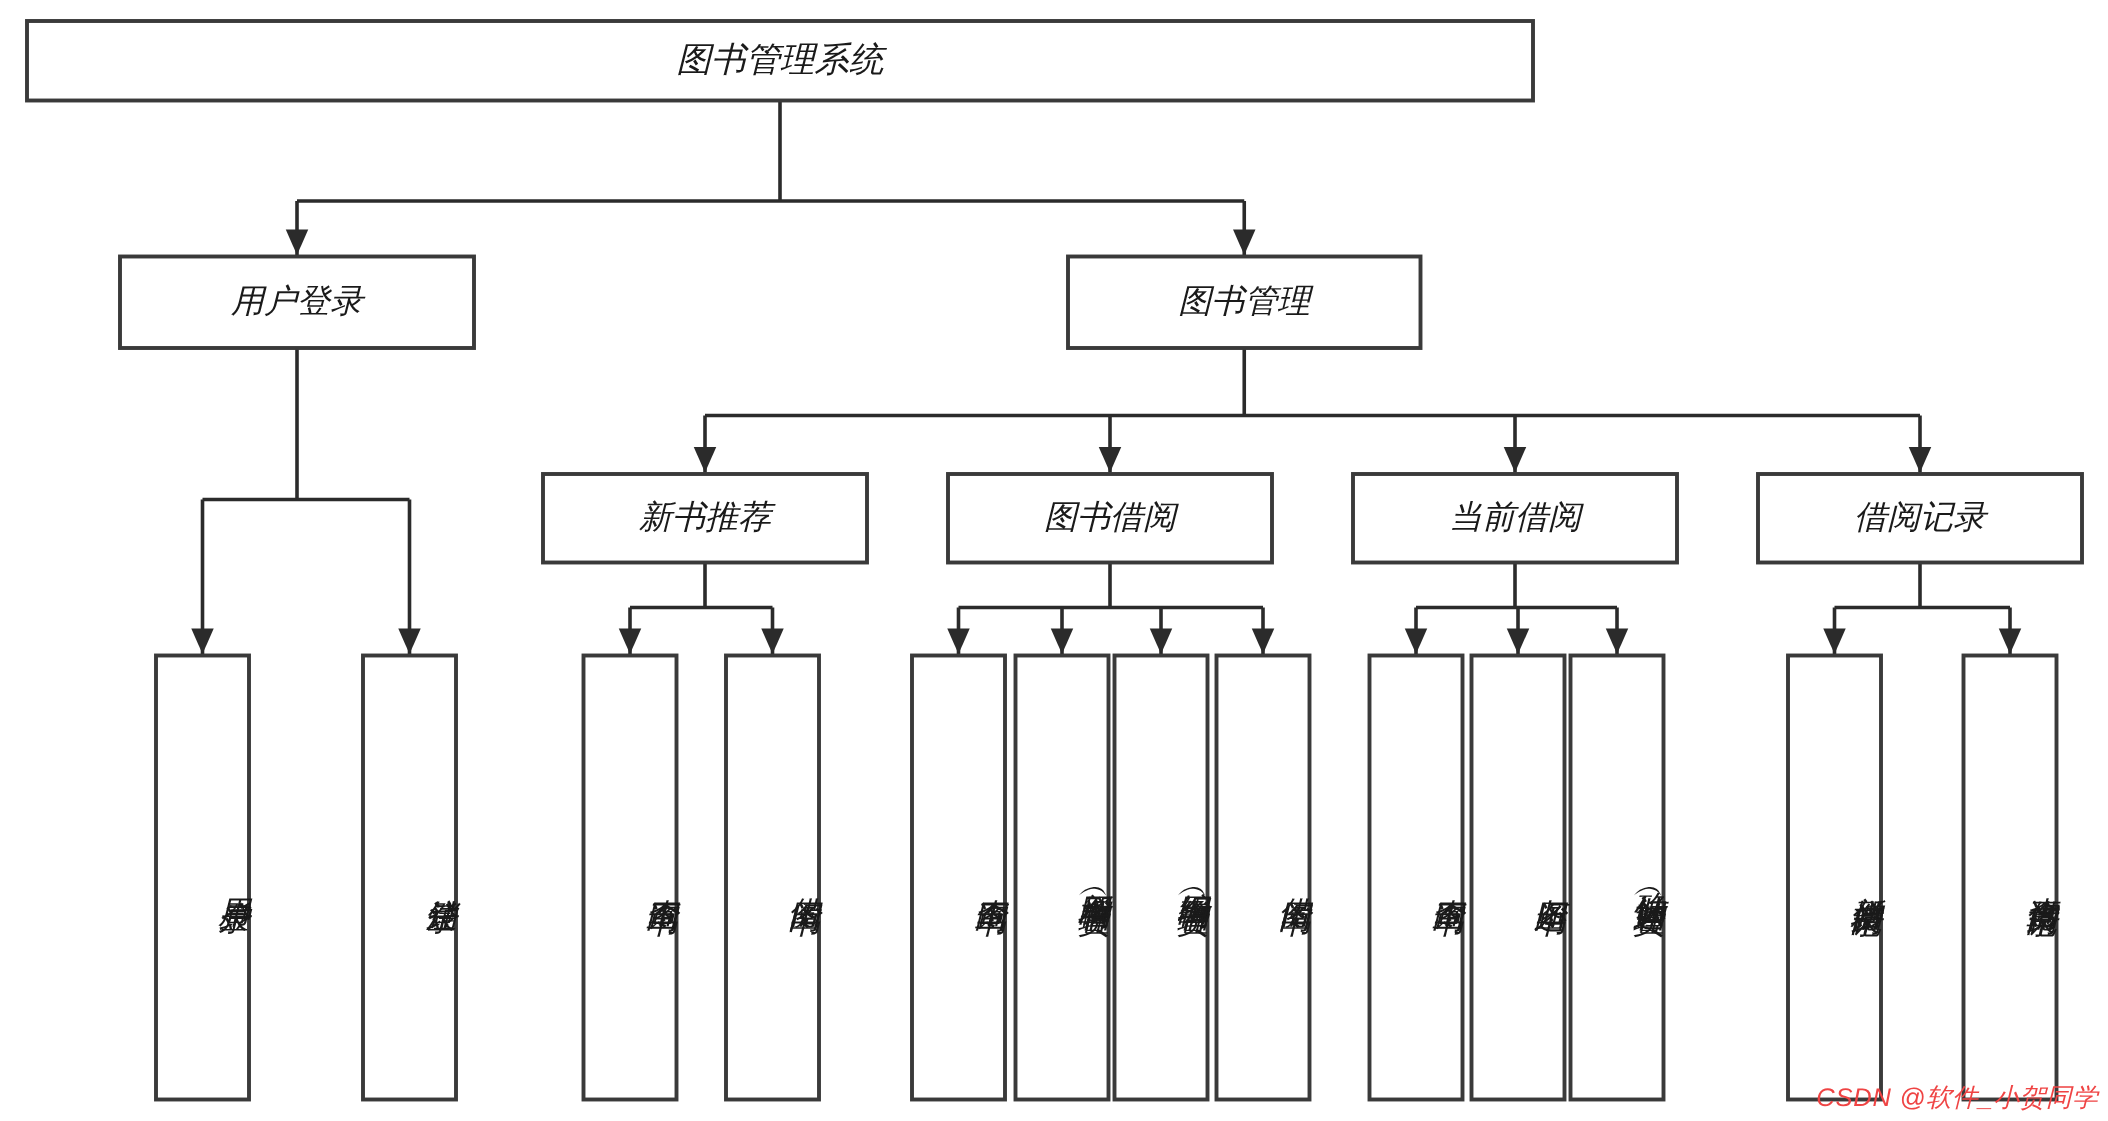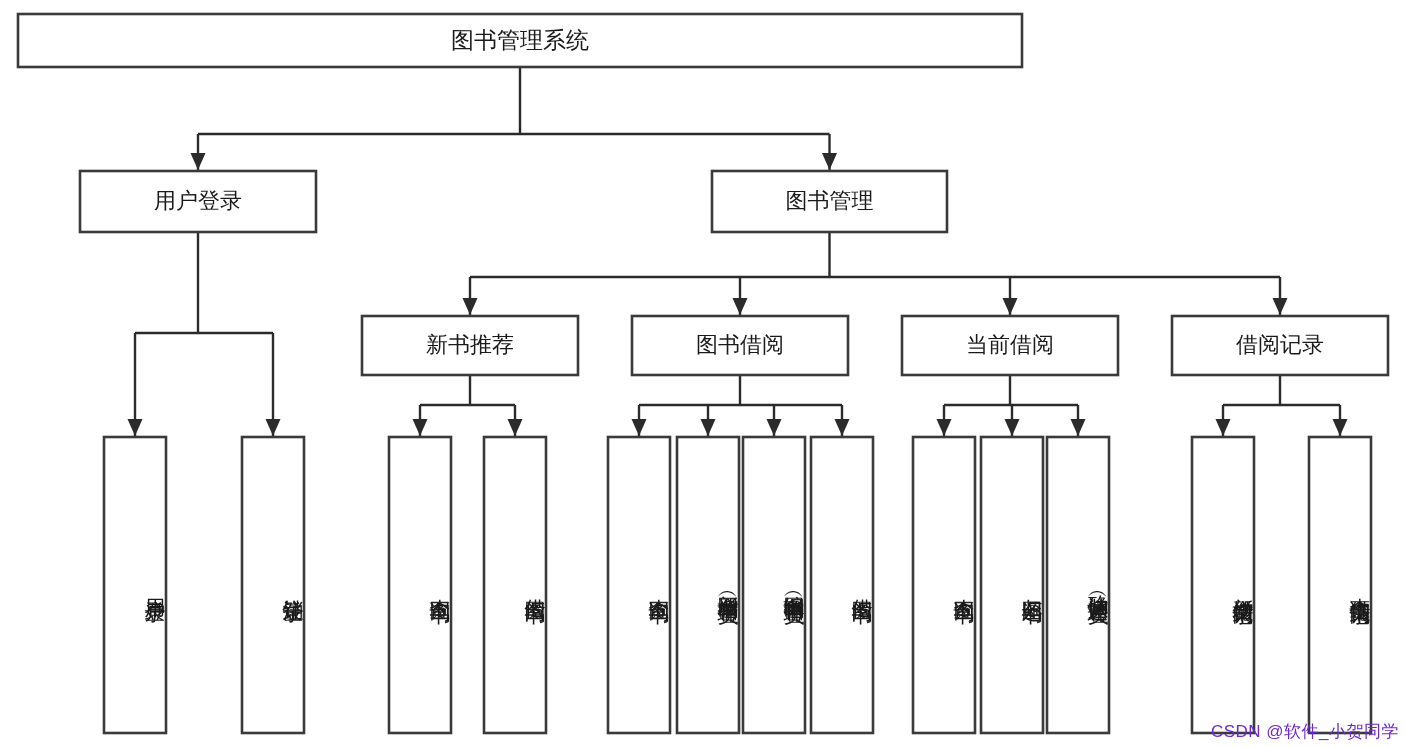--- a/index.html
+++ b/index.html
@@ -9,20 +9,21 @@
   }
   body {
     font-family: "Liberation Sans", sans-serif;
   }
   #diagram-root {
     position: relative;
     width: 1405px;
     height: 747px;
     background: #ffffff;
     overflow: hidden;
+    font-style: italic;
   }
   svg.diagram-canvas {
     position: absolute;
     left: 0;
     top: 0;
     width: 1405px;
     height: 747px;
   }
   .node-box {
     fill: #ffffff;
@@ -67,21 +68,21 @@
     letter-spacing: 1.5px;
     white-space: nowrap;
     pointer-events: none;
   }
   .watermark {
     position: absolute;
     right: 6px;
     bottom: 4px;
     font-family: "Liberation Sans", sans-serif;
     font-size: 17px;
-    color: #6d28d9;
+    color: #ef4444;
     white-space: nowrap;
     letter-spacing: 0.5px;
   }
 </style>
 </head>
 <body>
 
 <div id="diagram-root">
 
   <svg class="diagram-canvas" viewBox="0 0 1405 747">

